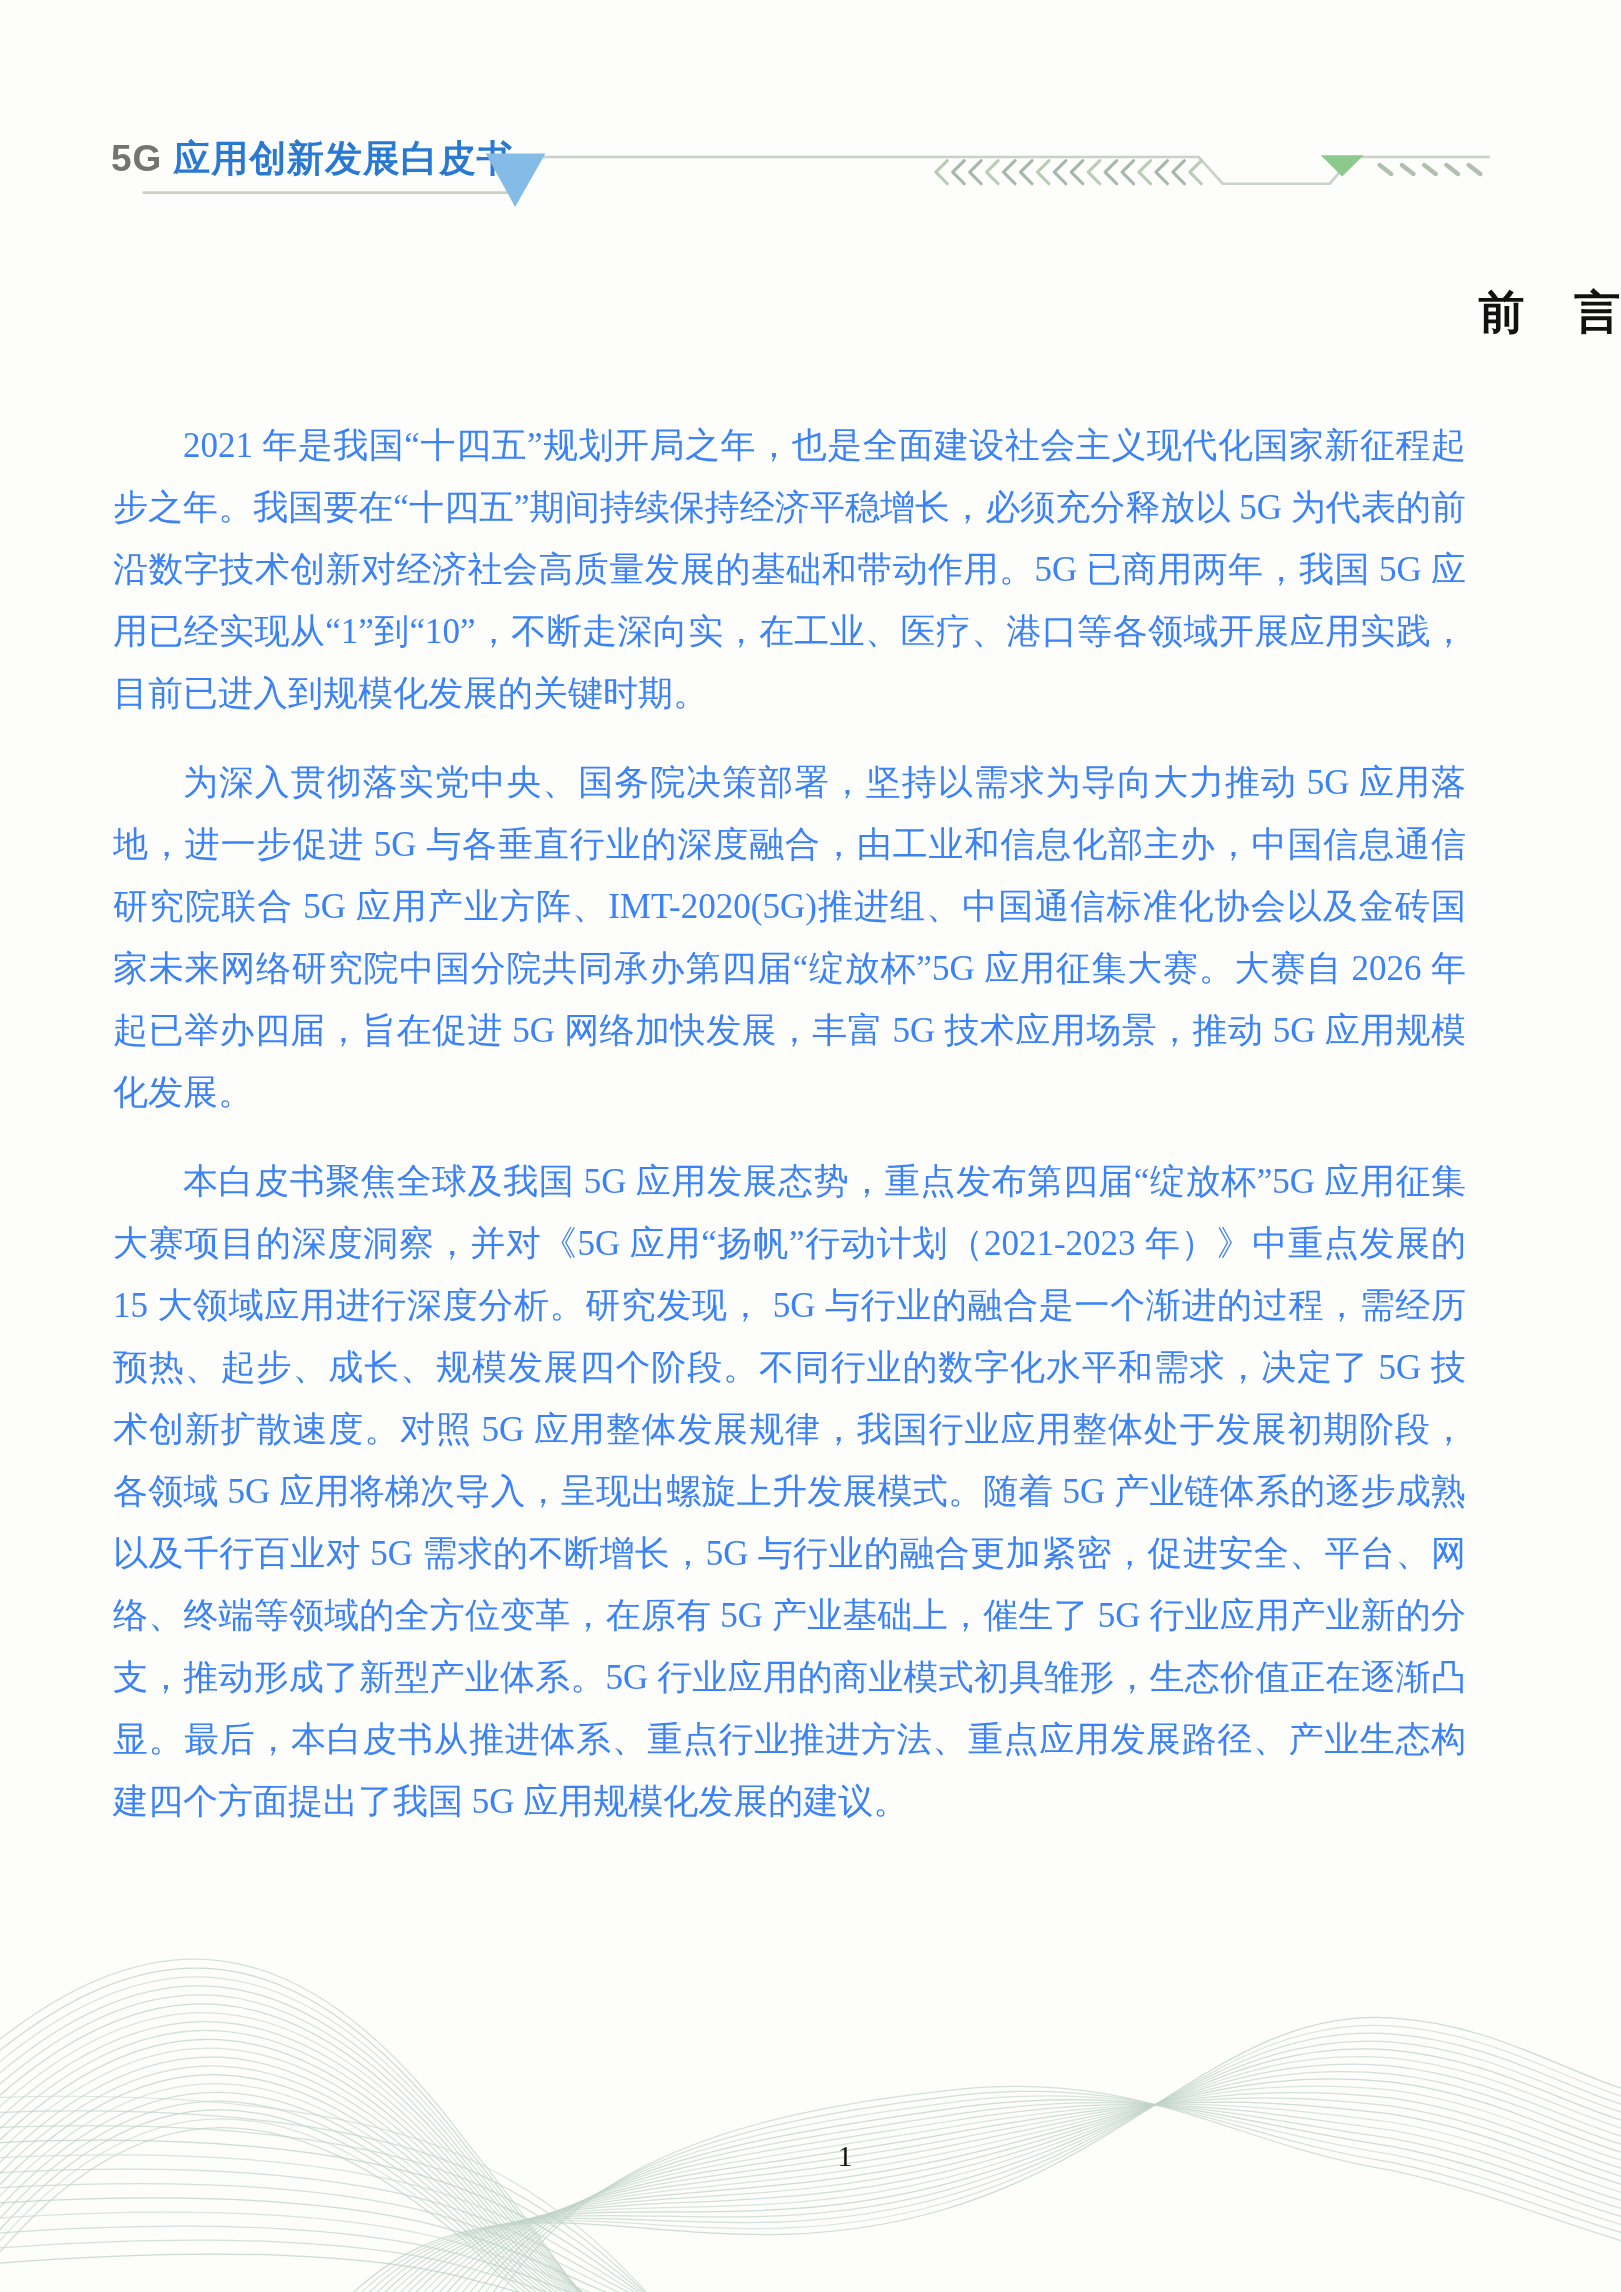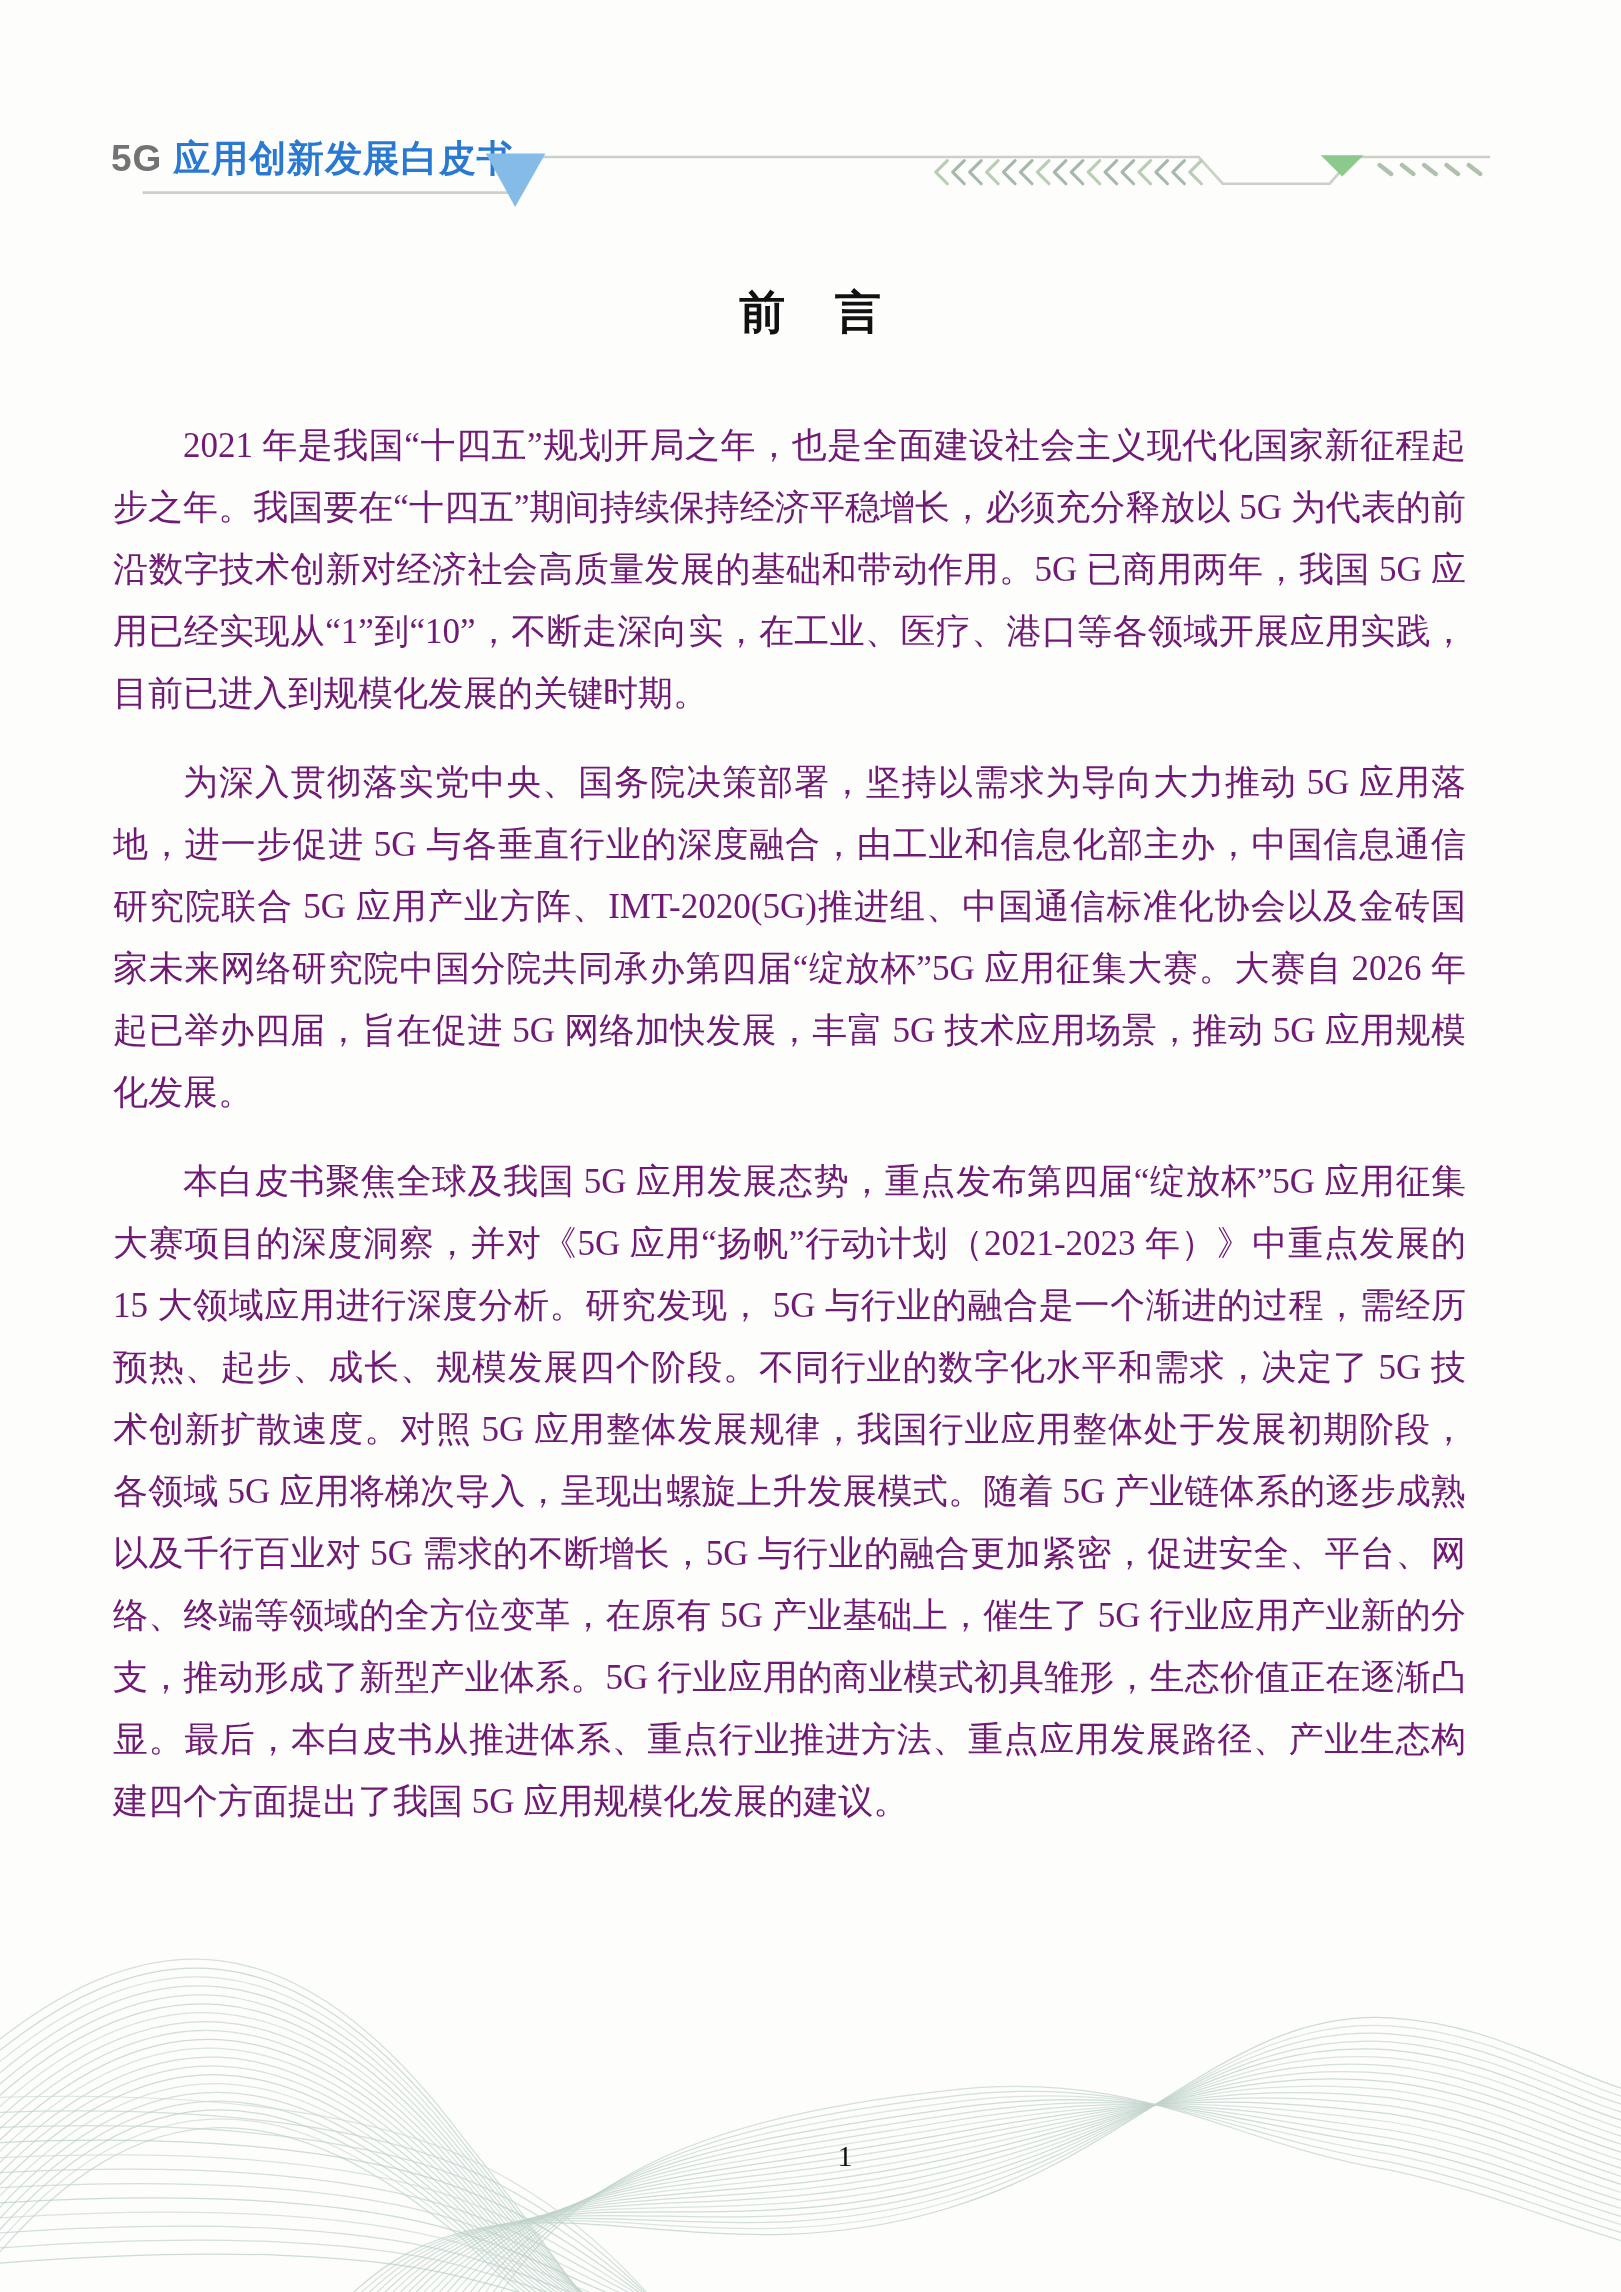--- a/index.html
+++ b/index.html
@@ -16,26 +16,26 @@
     position:absolute;top:134px;left:111px;
     font-family:"Liberation Sans","DejaVu Sans",sans-serif;
     font-weight:700;font-size:37px;letter-spacing:0.9px;white-space:nowrap;
   }
   .header-title .t-5g{color:#737373;}
   .header-title .t-rest{color:#2979d2;}
   .header-deco{position:absolute;top:0;left:0;}
   
   .doc-title{
     position:absolute;top:282px;left:0;right:0;
-    text-align:center;font-size:46px;font-weight:700;color:#111;
+    text-align:right;font-size:46px;font-weight:700;color:#111;
     letter-spacing:1.8px;
   }
   .doc-body{
     position:absolute;top:415px;left:113px;width:1353px;
-    font-size:35px;line-height:62px;color:#701a75;
+    font-size:35px;line-height:62px;color:#3b82f6;
     text-align:justify;
   }
   .doc-body p{margin:0 0 27px 0;text-indent:70px;}
   
   .footer-wave{position:absolute;left:0;top:1871px;width:1622px;height:421px;pointer-events:none;}
   .page-number{
     position:absolute;top:2139px;left:0;right:0;
     text-align:center;font-size:30px;color:#111;
     transform:translateX(34px);
     z-index:2;

